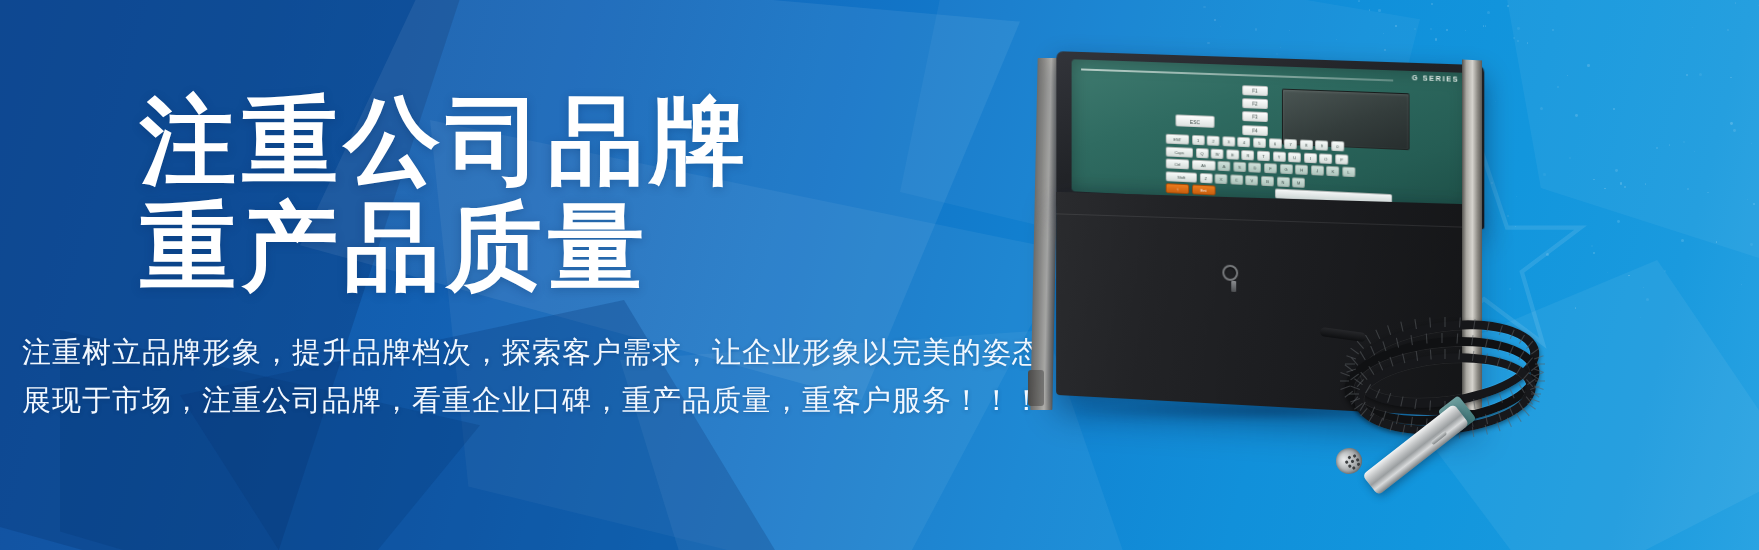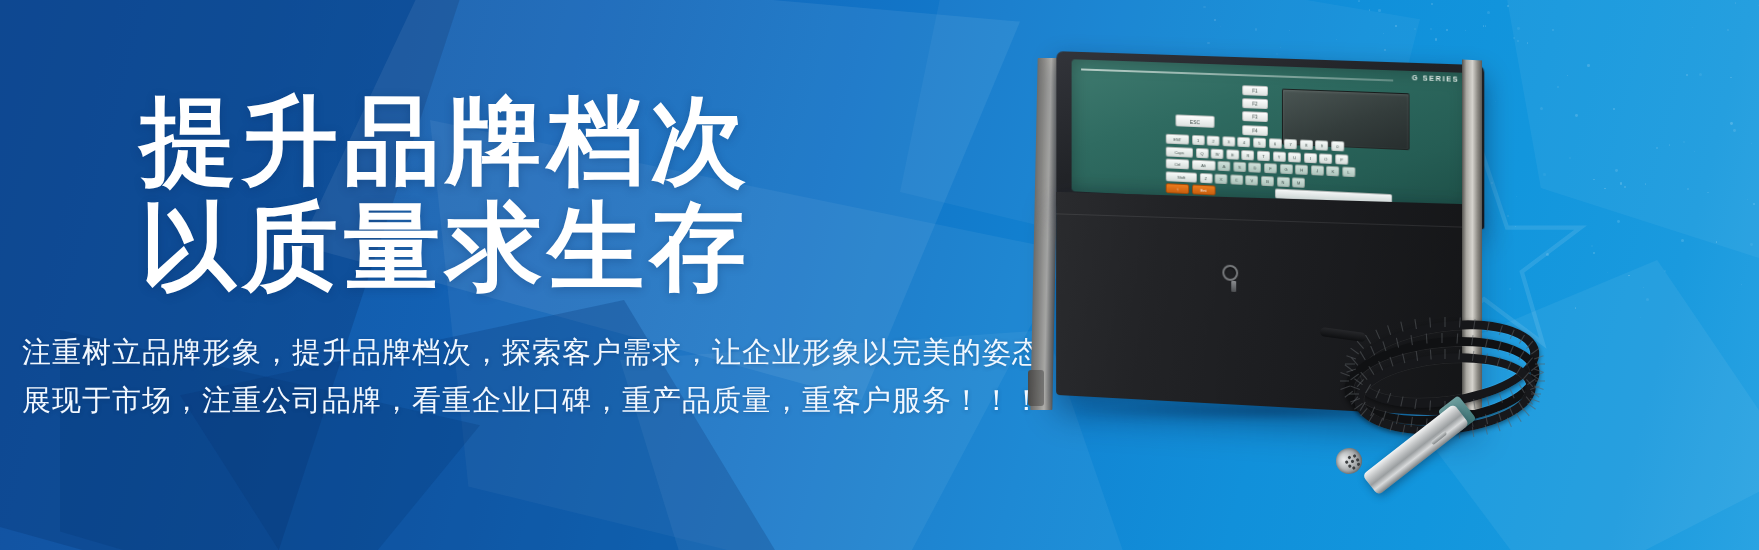--- a/index.html
+++ b/index.html
@@ -352,22 +352,22 @@
       <div class="star" style="width: 2.81675px; height: 2.81675px; left: 534.182px; top: 129.166px; opacity: 0.43;"></div>
       <div class="star" style="width: 2.31827px; height: 2.31827px; left: 81.9859px; top: 291.18px; opacity: 0.44;"></div>
     </div>
 
   <svg class="bigstar" viewBox="0 0 100 100">
     <polygon points="50,4 61,37 96,37 68,58 78,92 50,71 22,92 32,58 4,37 39,37" fill="none" stroke="#ffffff" stroke-width="2"></polygon>
   </svg>
 
   <div class="copy">
     <div class="headline">
-      <div class="hl-line">提升品牌档次</div>
-      <div class="hl-line">以质量求生存</div>
+      <div class="hl-line">注重公司品牌</div>
+      <div class="hl-line">重产品质量</div>
     </div>
     <div class="subtitle">
       <div class="sub-line">注重树立品牌形象，提升品牌档次，探索客户需求，让企业形象以完美的姿态</div>
       <div class="sub-line">展现于市场，注重公司品牌，看重企业口碑，重产品质量，重客户服务！！！</div>
     </div>
   </div>
 
   <div class="product">
 
     <div class="shadow"></div>

